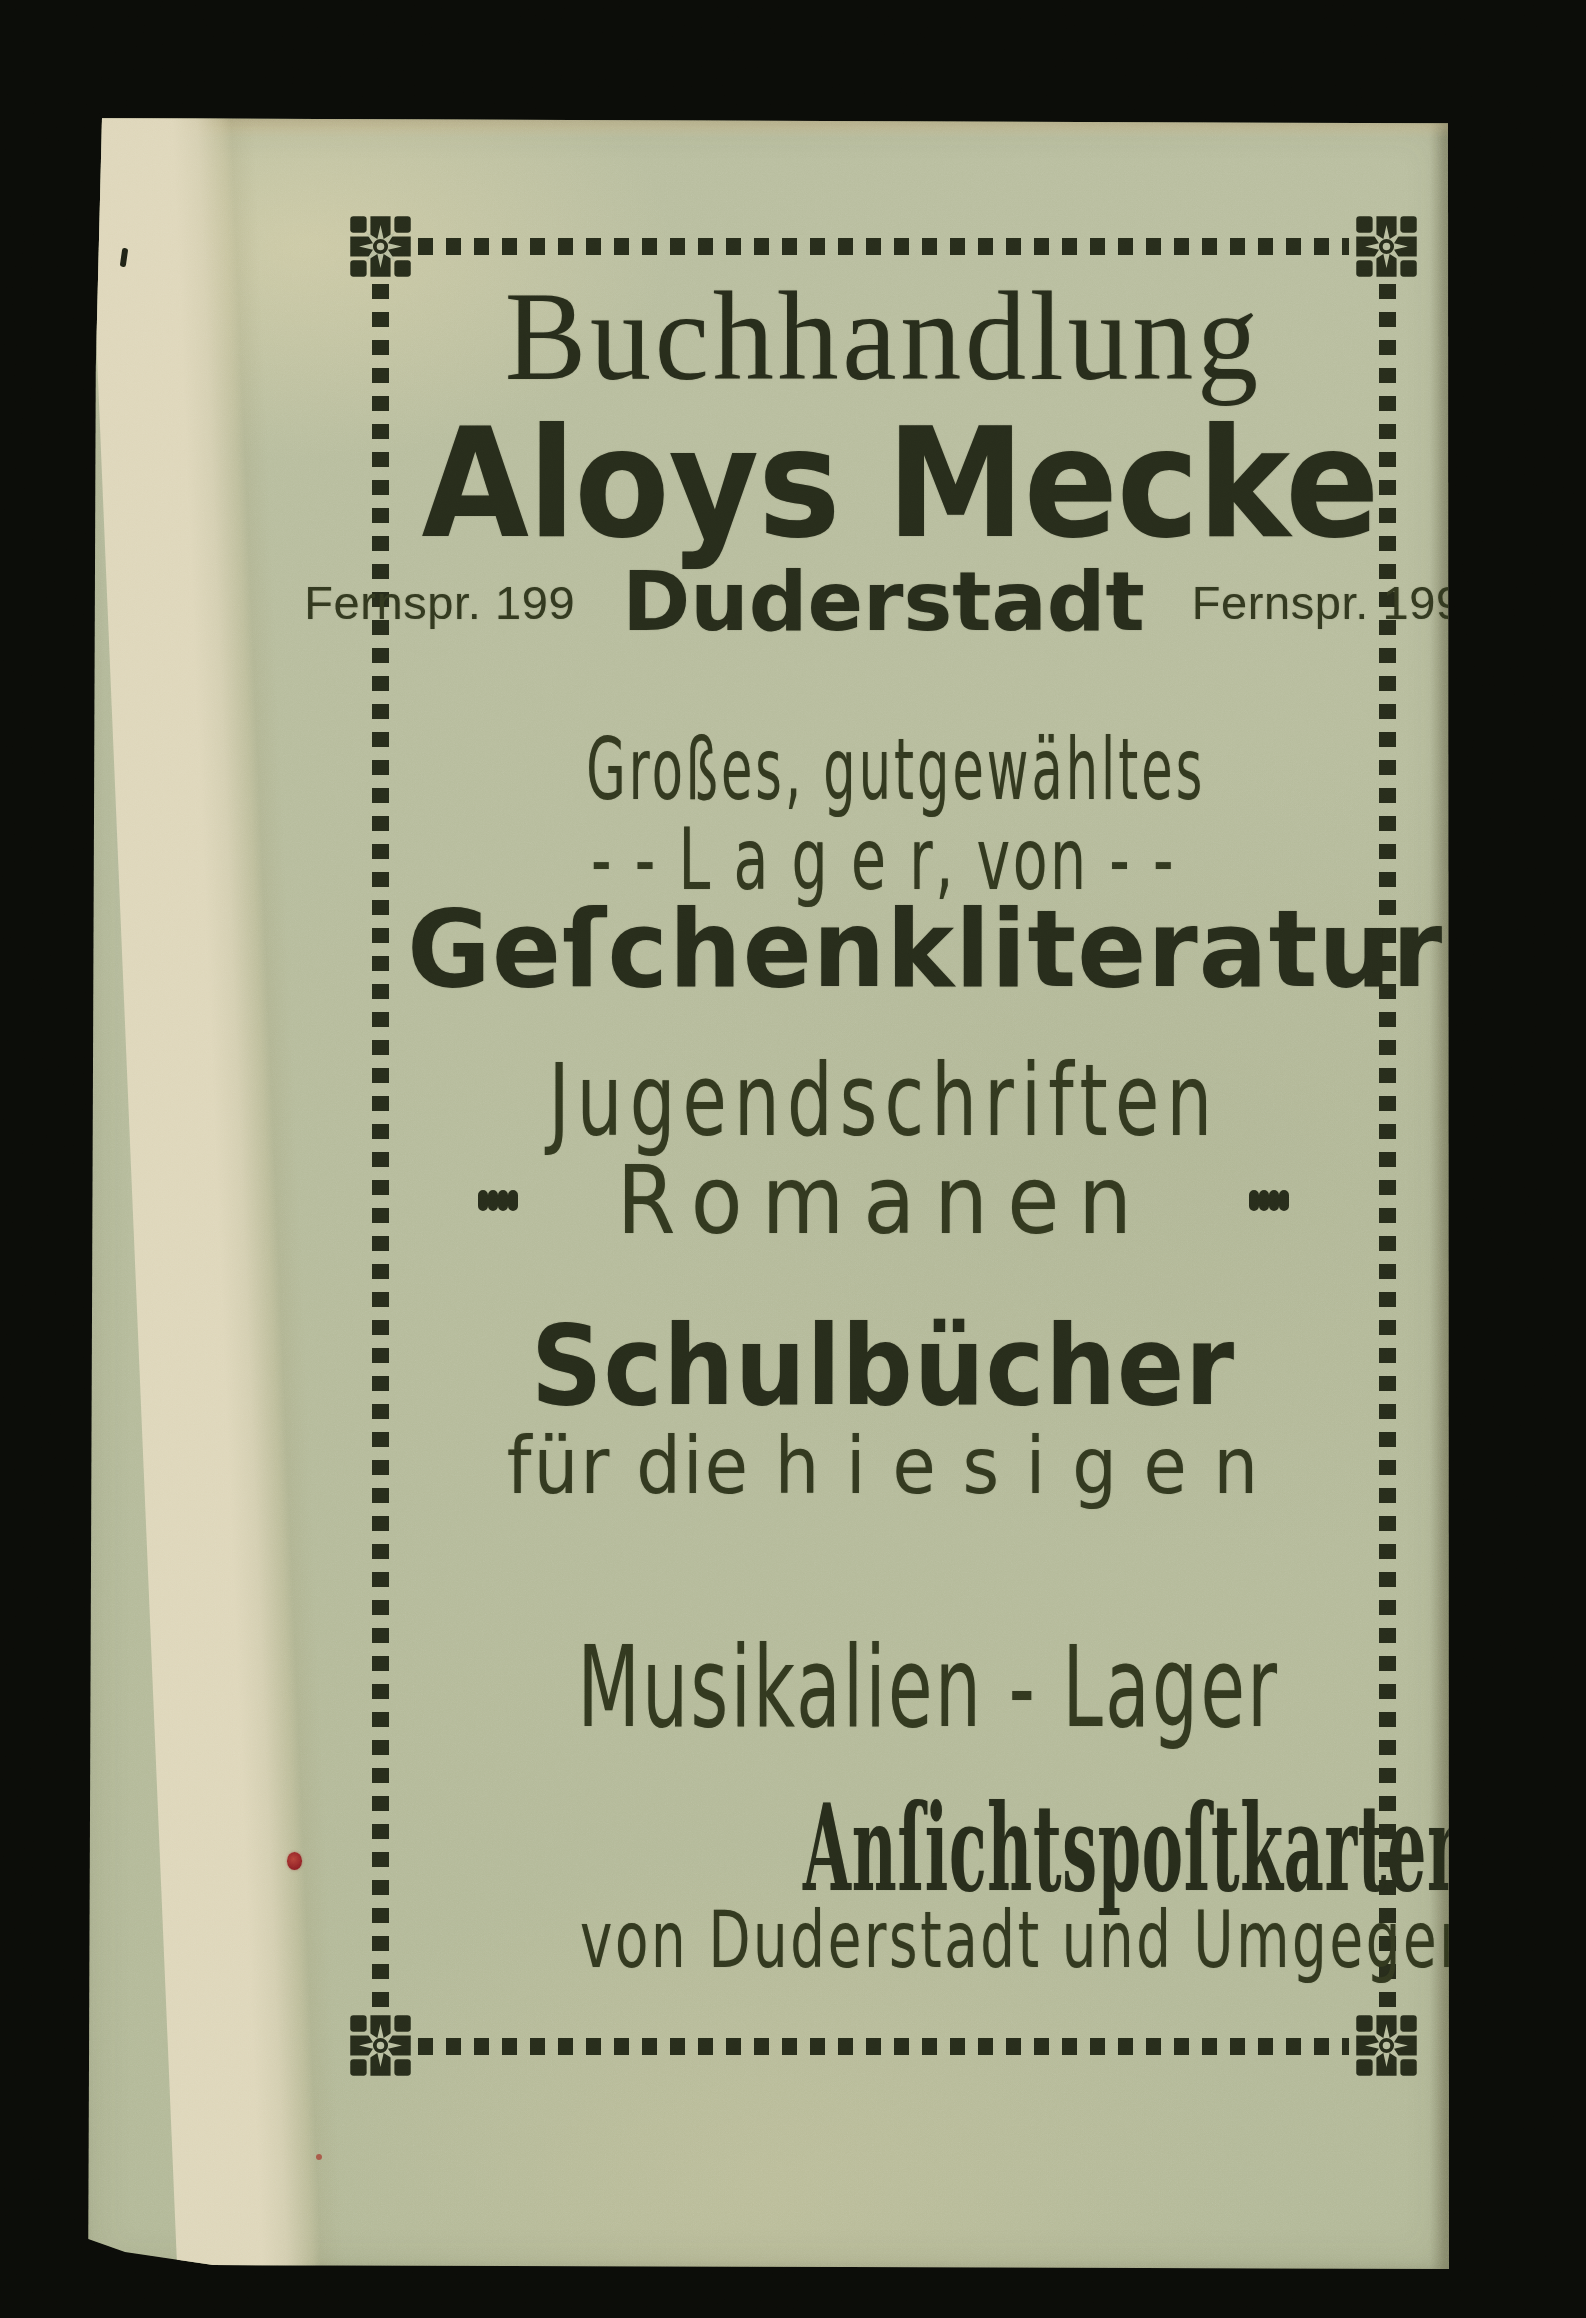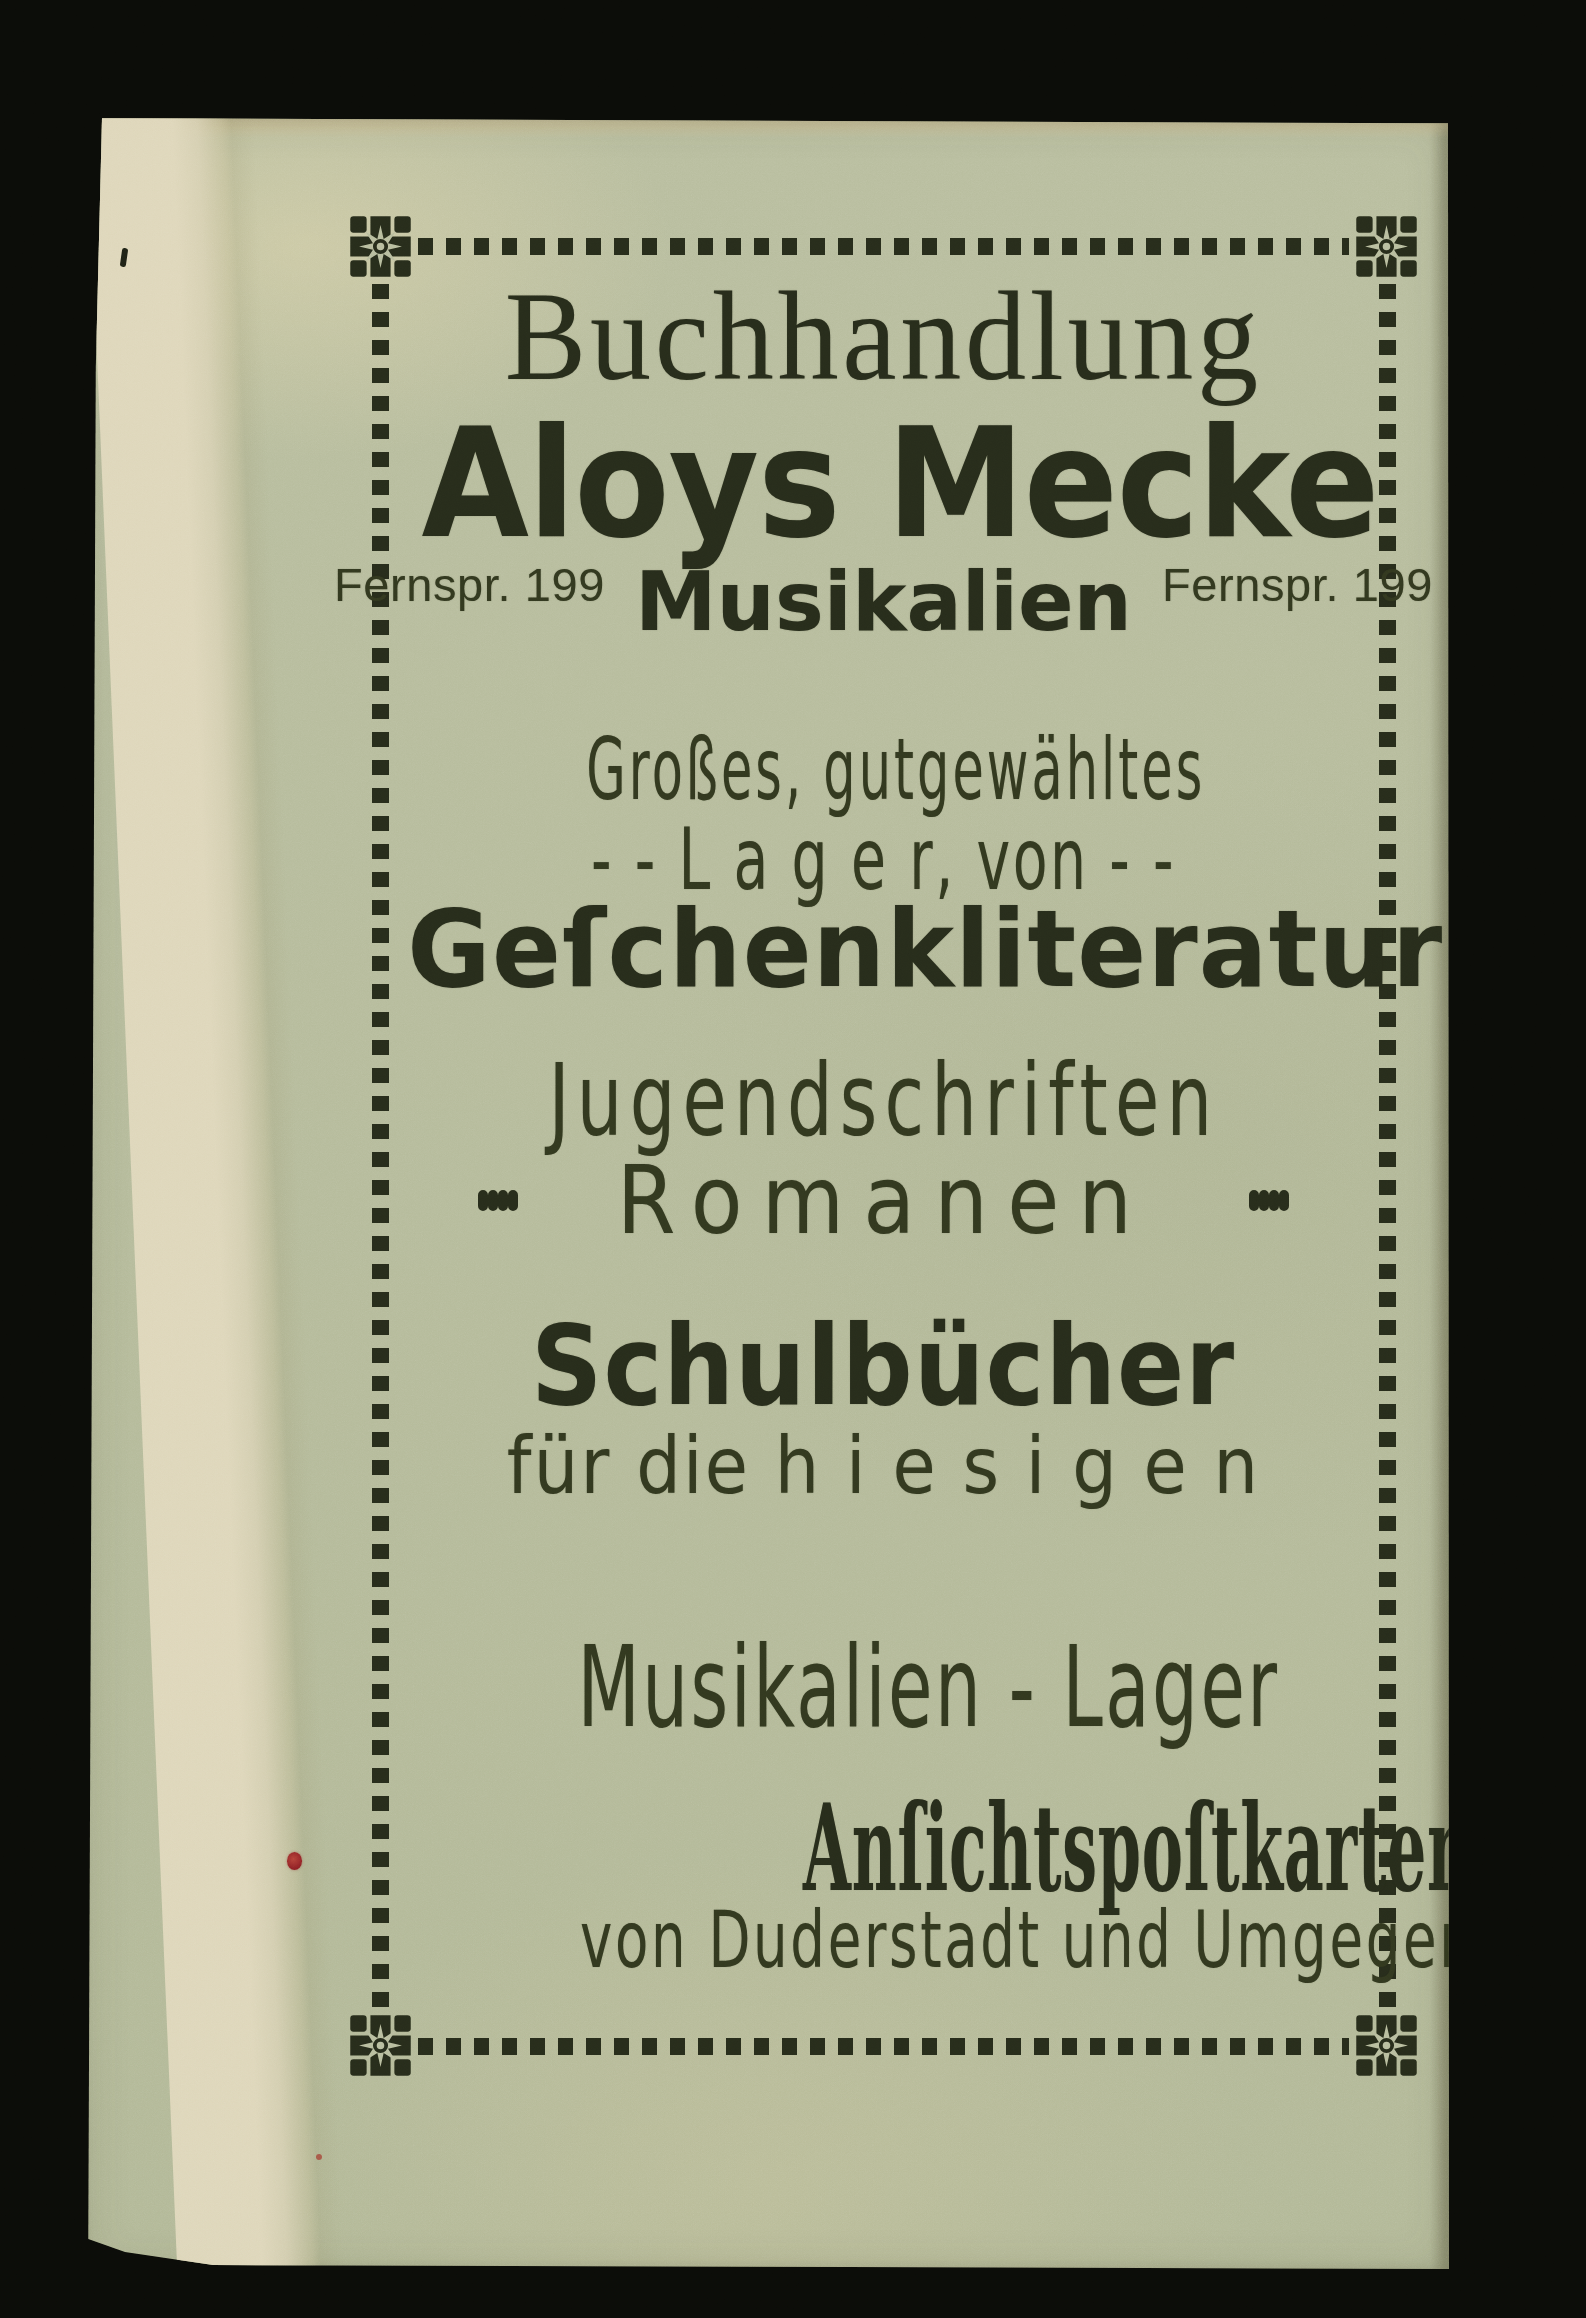--- a/index.html
+++ b/index.html
@@ -56,21 +56,21 @@
   .orn-tr{right:-31px;top:-31px}
   .orn-bl{left:-31px;bottom:-31px}
   .orn-br{right:-31px;bottom:-31px}
   
   .line{position:absolute;left:0;width:100%;text-align:center;line-height:1;white-space:nowrap}
   .line > span{display:inline-block;line-height:1;transform-origin:50% 50%}
   .t-shoptype{top:28px;font-family:"Liberation Serif",serif;font-size:126px;letter-spacing:3.8px}
   .t-shoptype > span{transform:scaleX(.97)}
   .t-owner{top:163px;font-weight:700;font-size:151px;letter-spacing:-1.3px}
   .t-owner > span{transform:scaleX(.92)}
-  .t-phoneline{top:315px;display:flex;justify-content:center;align-items:flex-start;gap:30px}
+  .t-phoneline{top:315px;display:flex;justify-content:center;align-items:center;gap:47px}
   .t-phone{font-family:"Liberation Sans",sans-serif;font-size:47px;letter-spacing:0.6px;color:var(--ink-light)}
   .t-city{font-weight:700;font-size:82px}
   .t-city > span{transform:scaleX(.95)}
   .nouveau{font-family:"DejaVu Sans",sans-serif;color:var(--ink-light)}
   .t-stock1{top:481px;font-size:85px}
   .t-stock1 > span{transform:scaleX(.60);letter-spacing:5px}
   .t-stock2{top:571px;font-size:85px}
   .t-stock2 > span{transform:scaleX(.67);letter-spacing:3.8px}
   .t-gift{top:650px;font-size:107px;font-weight:700}
   .t-gift > span{transform:scaleX(.95);letter-spacing:1.3px}
@@ -155,21 +155,21 @@
     </svg>
 
     <div class="line t-shoptype">
       <span>Buchhandlung</span>
     </div>
     <div class="line t-owner">
       <span>Aloys Mecke</span>
     </div>
     <div class="line t-phoneline">
       <span class="t-phone">Fernspr. 199</span>
-      <span class="t-city"><span>Musikalien</span></span>
+      <span class="t-city"><span>Duderstadt</span></span>
       <span class="t-phone">Fernspr. 199</span>
     </div>
 
     <div class="line nouveau t-stock1">
       <span>Großes, gutgewähltes</span>
     </div>
     <div class="line nouveau t-stock2">
       <span>- - L a g e r, von - -</span>
     </div>
     <div class="line t-gift">

